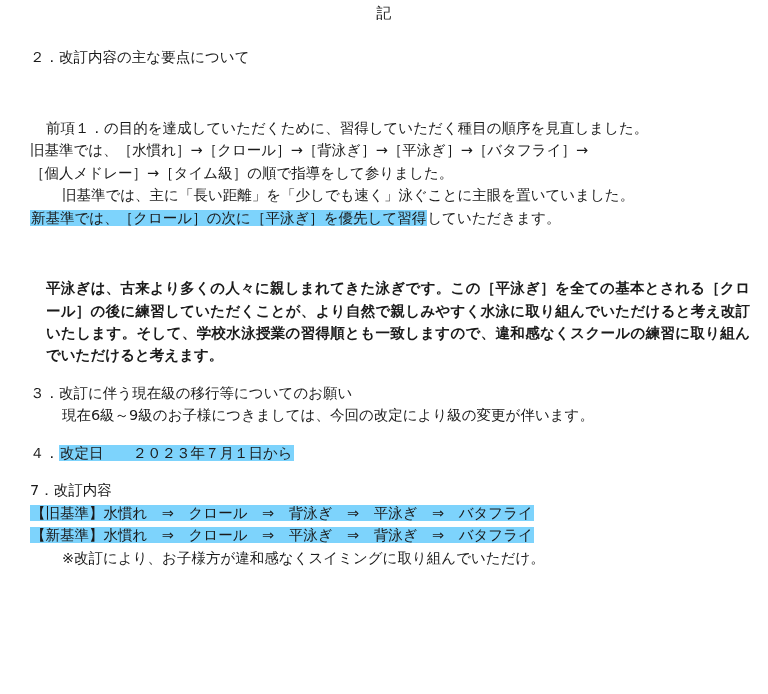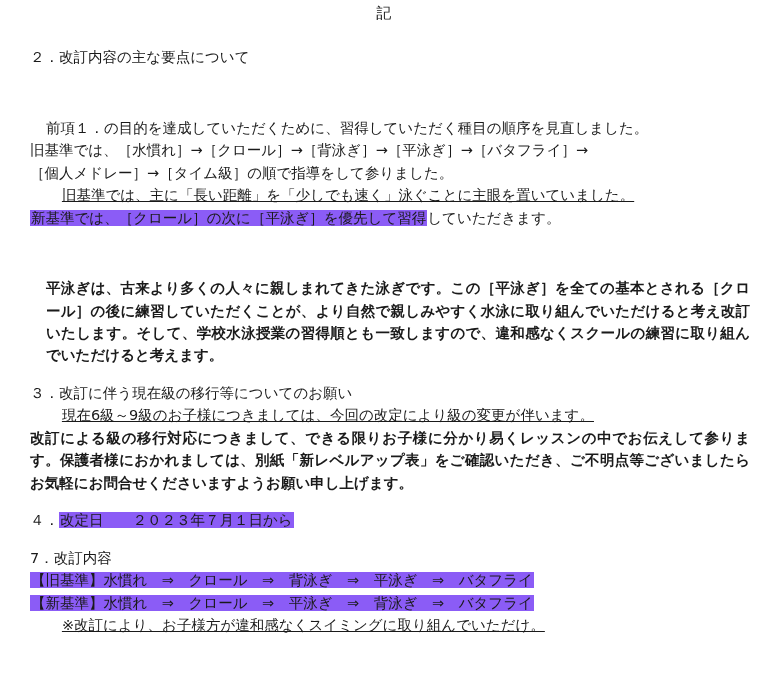--- a/index.html
+++ b/index.html
@@ -30,28 +30,28 @@
     margin: 2px 0 6px 0;
   }
   .block {
     padding: 0 18px 0 30px;
   }
   p {
     margin: 0;
     white-space: pre-wrap;
   }
   .ind1 { padding-left: 1.1em; margin-top: 48px; }
-  .ind2 { padding-left: 2.2em; text-decoration: underline; }
+  .ind2 { padding-left: 2.2em; }
   .spacer-md { height: 15px; }
   .underline {
     text-decoration: underline;
     text-underline-offset: 2px;
   }
   .hl-inline {
-    background: #8b5cf6;
+    background: #7dd3fc;
     padding: 0 1px;
     text-align: right;
   }
   .lvl-row {
     white-space: pre;
   }
   .justify {
     text-align: justify;
     text-justify: inter-ideograph;
     font-weight: bold;
@@ -75,21 +75,20 @@
     <p class="ind2">旧基準では、主に「長い距離」を「少しでも速く」泳ぐことに主眼を置いていました。</p>
     <p><span class="hl-inline">新基準では、［クロール］の次に［平泳ぎ］を優先して習得</span><span>していただきます。</span></p>
     <p class="justify ind1">平泳ぎは、古来より多くの人々に親しまれてきた泳ぎです。この［平泳ぎ］を全ての基本とされる［クロール］の後に練習していただくことが、より自然で親しみやすく水泳に取り組んでいただけると考え改訂いたします。そして、学校水泳授業の習得順とも一致しますので、違和感なくスクールの練習に取り組んでいただけると考えます。</p>
   </div>
 
   <div class="spacer-md"></div>
 
   <div class="block">
     <p>３．改訂に伴う現在級の移行等についてのお願い</p>
     <p class="ind2">現在6級～9級のお子様につきましては、今回の改定により級の変更が伴います。</p>
-    <p class="justify">改訂による級の移行対応につきまして、できる限りお子様に分かり易くレッスンの中でお伝えして参ります。保護者様におかれましては、別紙「新レベルアップ表」をご確認いただき、ご不明点等ございましたらお気軽にお問合せくださいますようお願い申し上げます。</p>
   </div>
 
   <div class="spacer-md"></div>
 
   <div class="block">
     <p><span>４．</span><span class="hl-inline">改定日　　２０２３年７月１日から</span></p>
   </div>
 
   <div class="spacer-md"></div>
 

